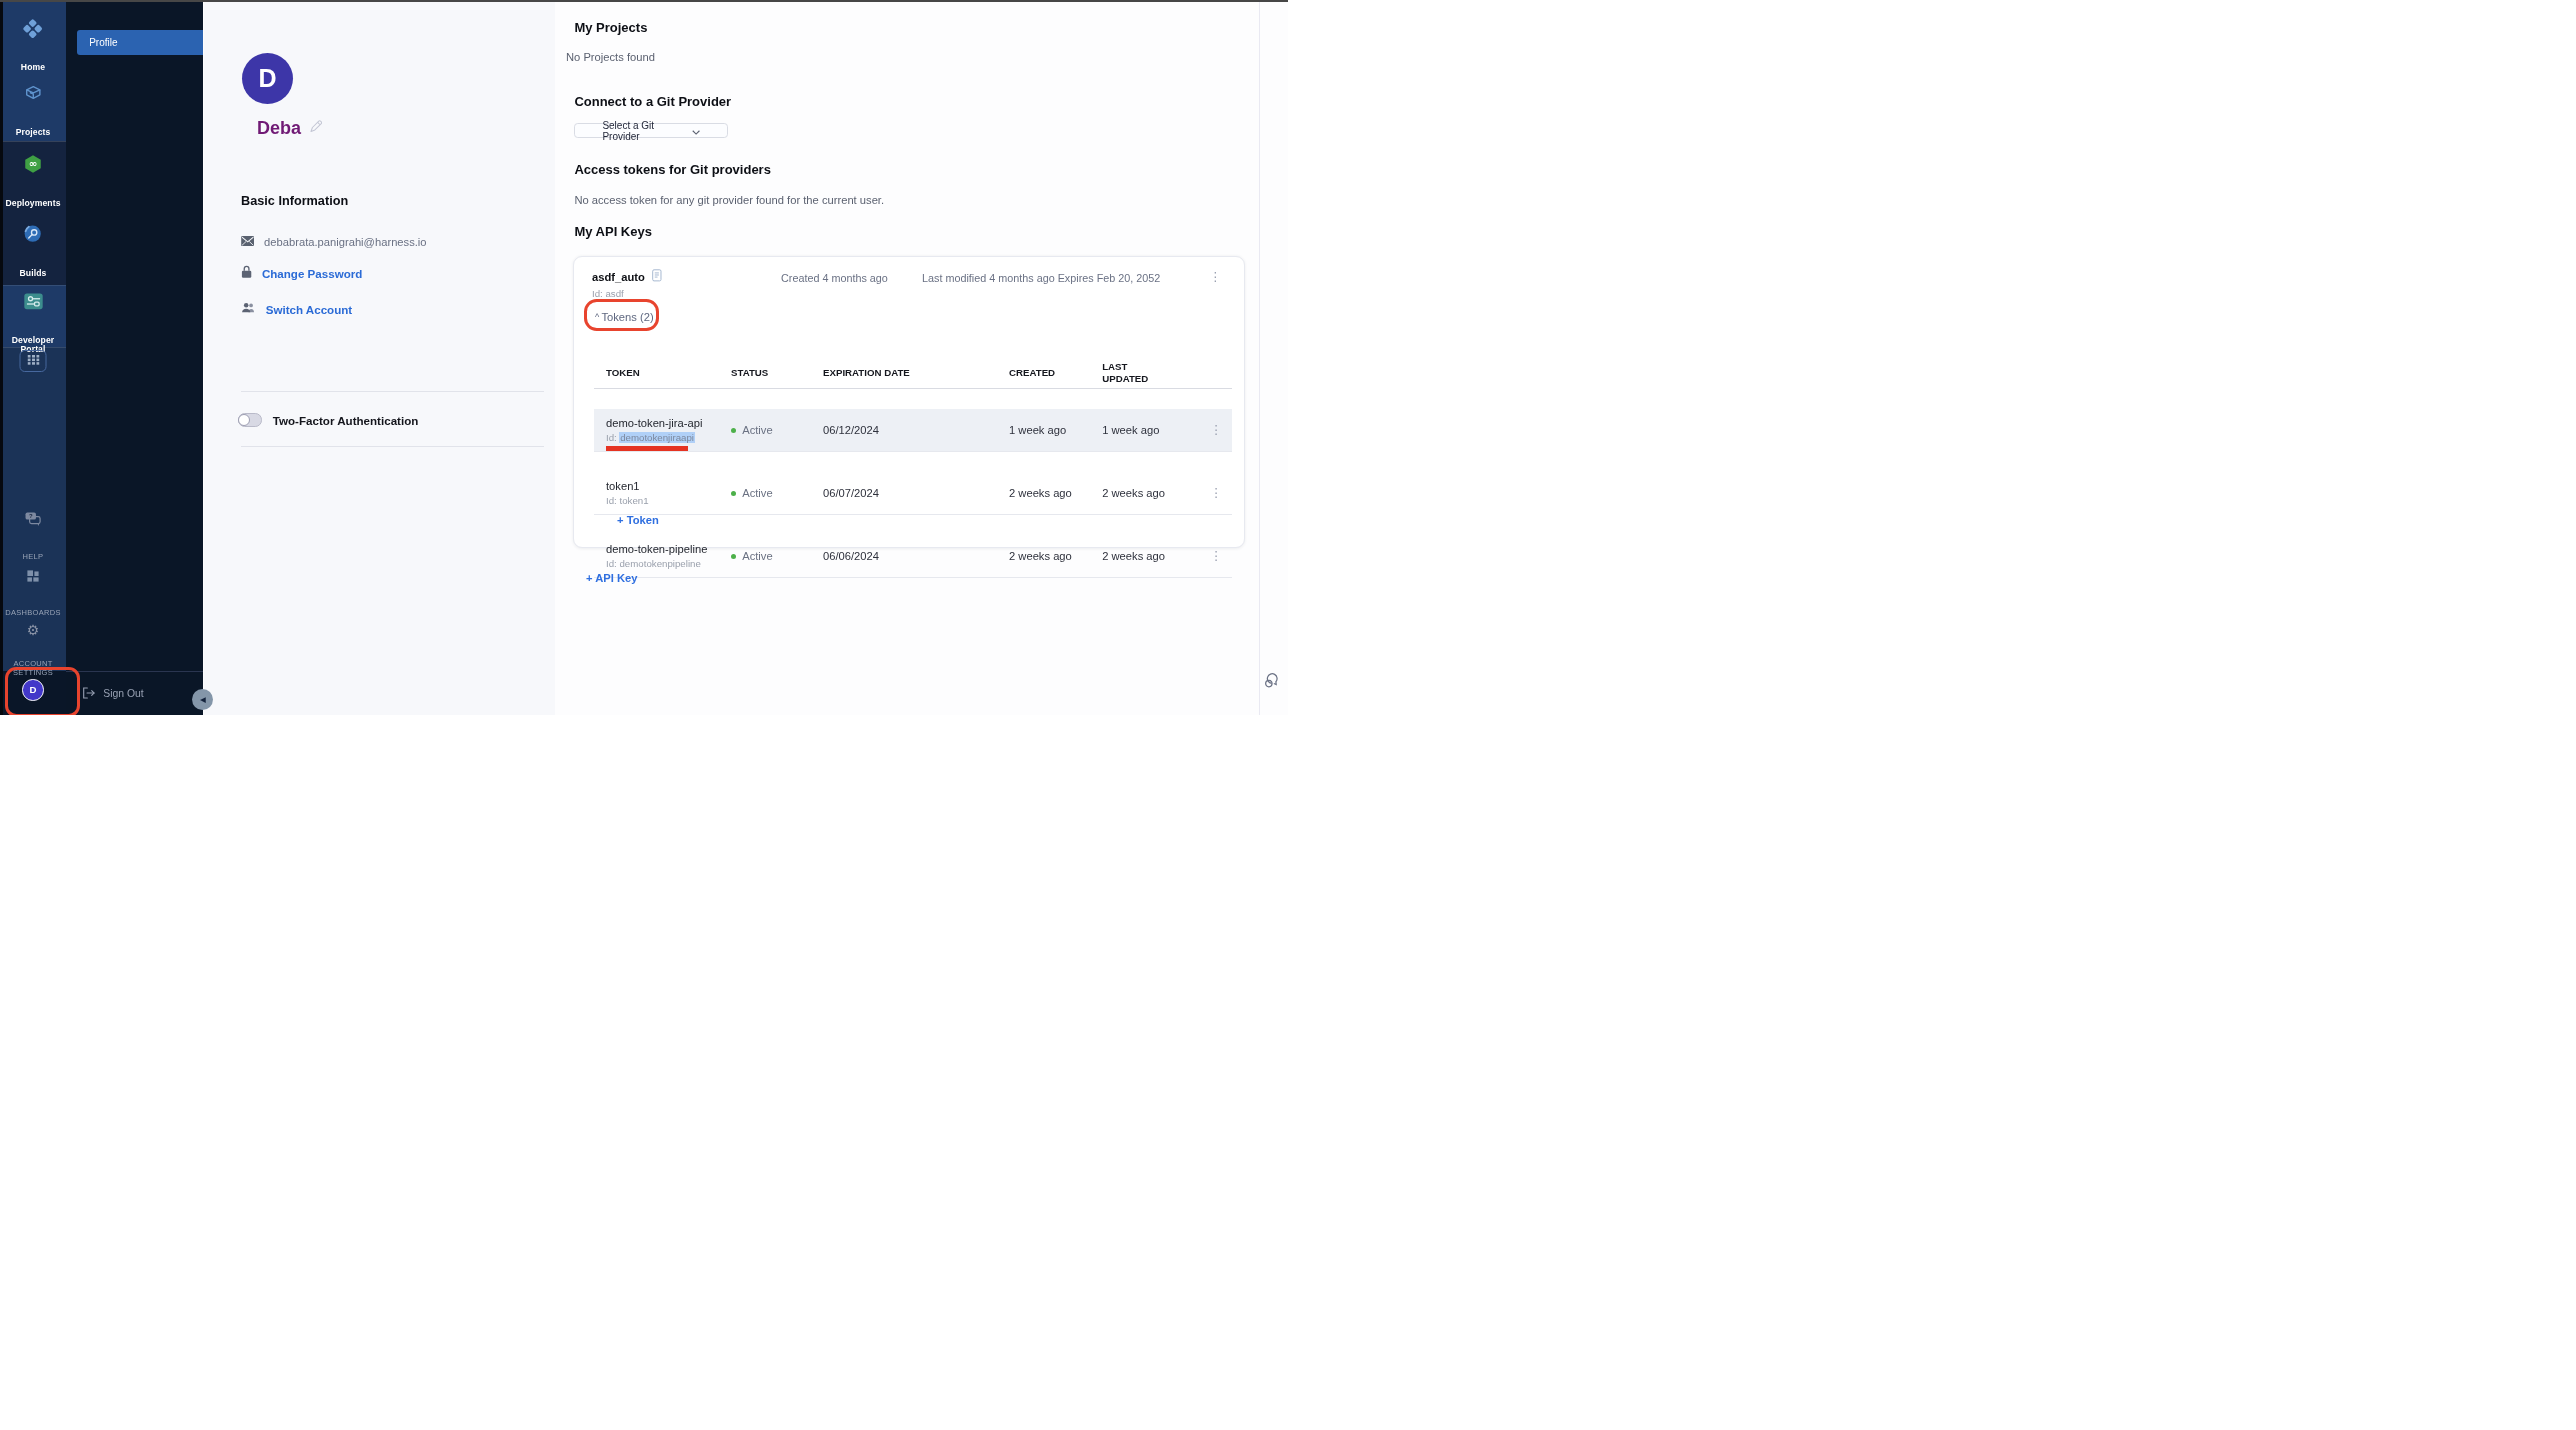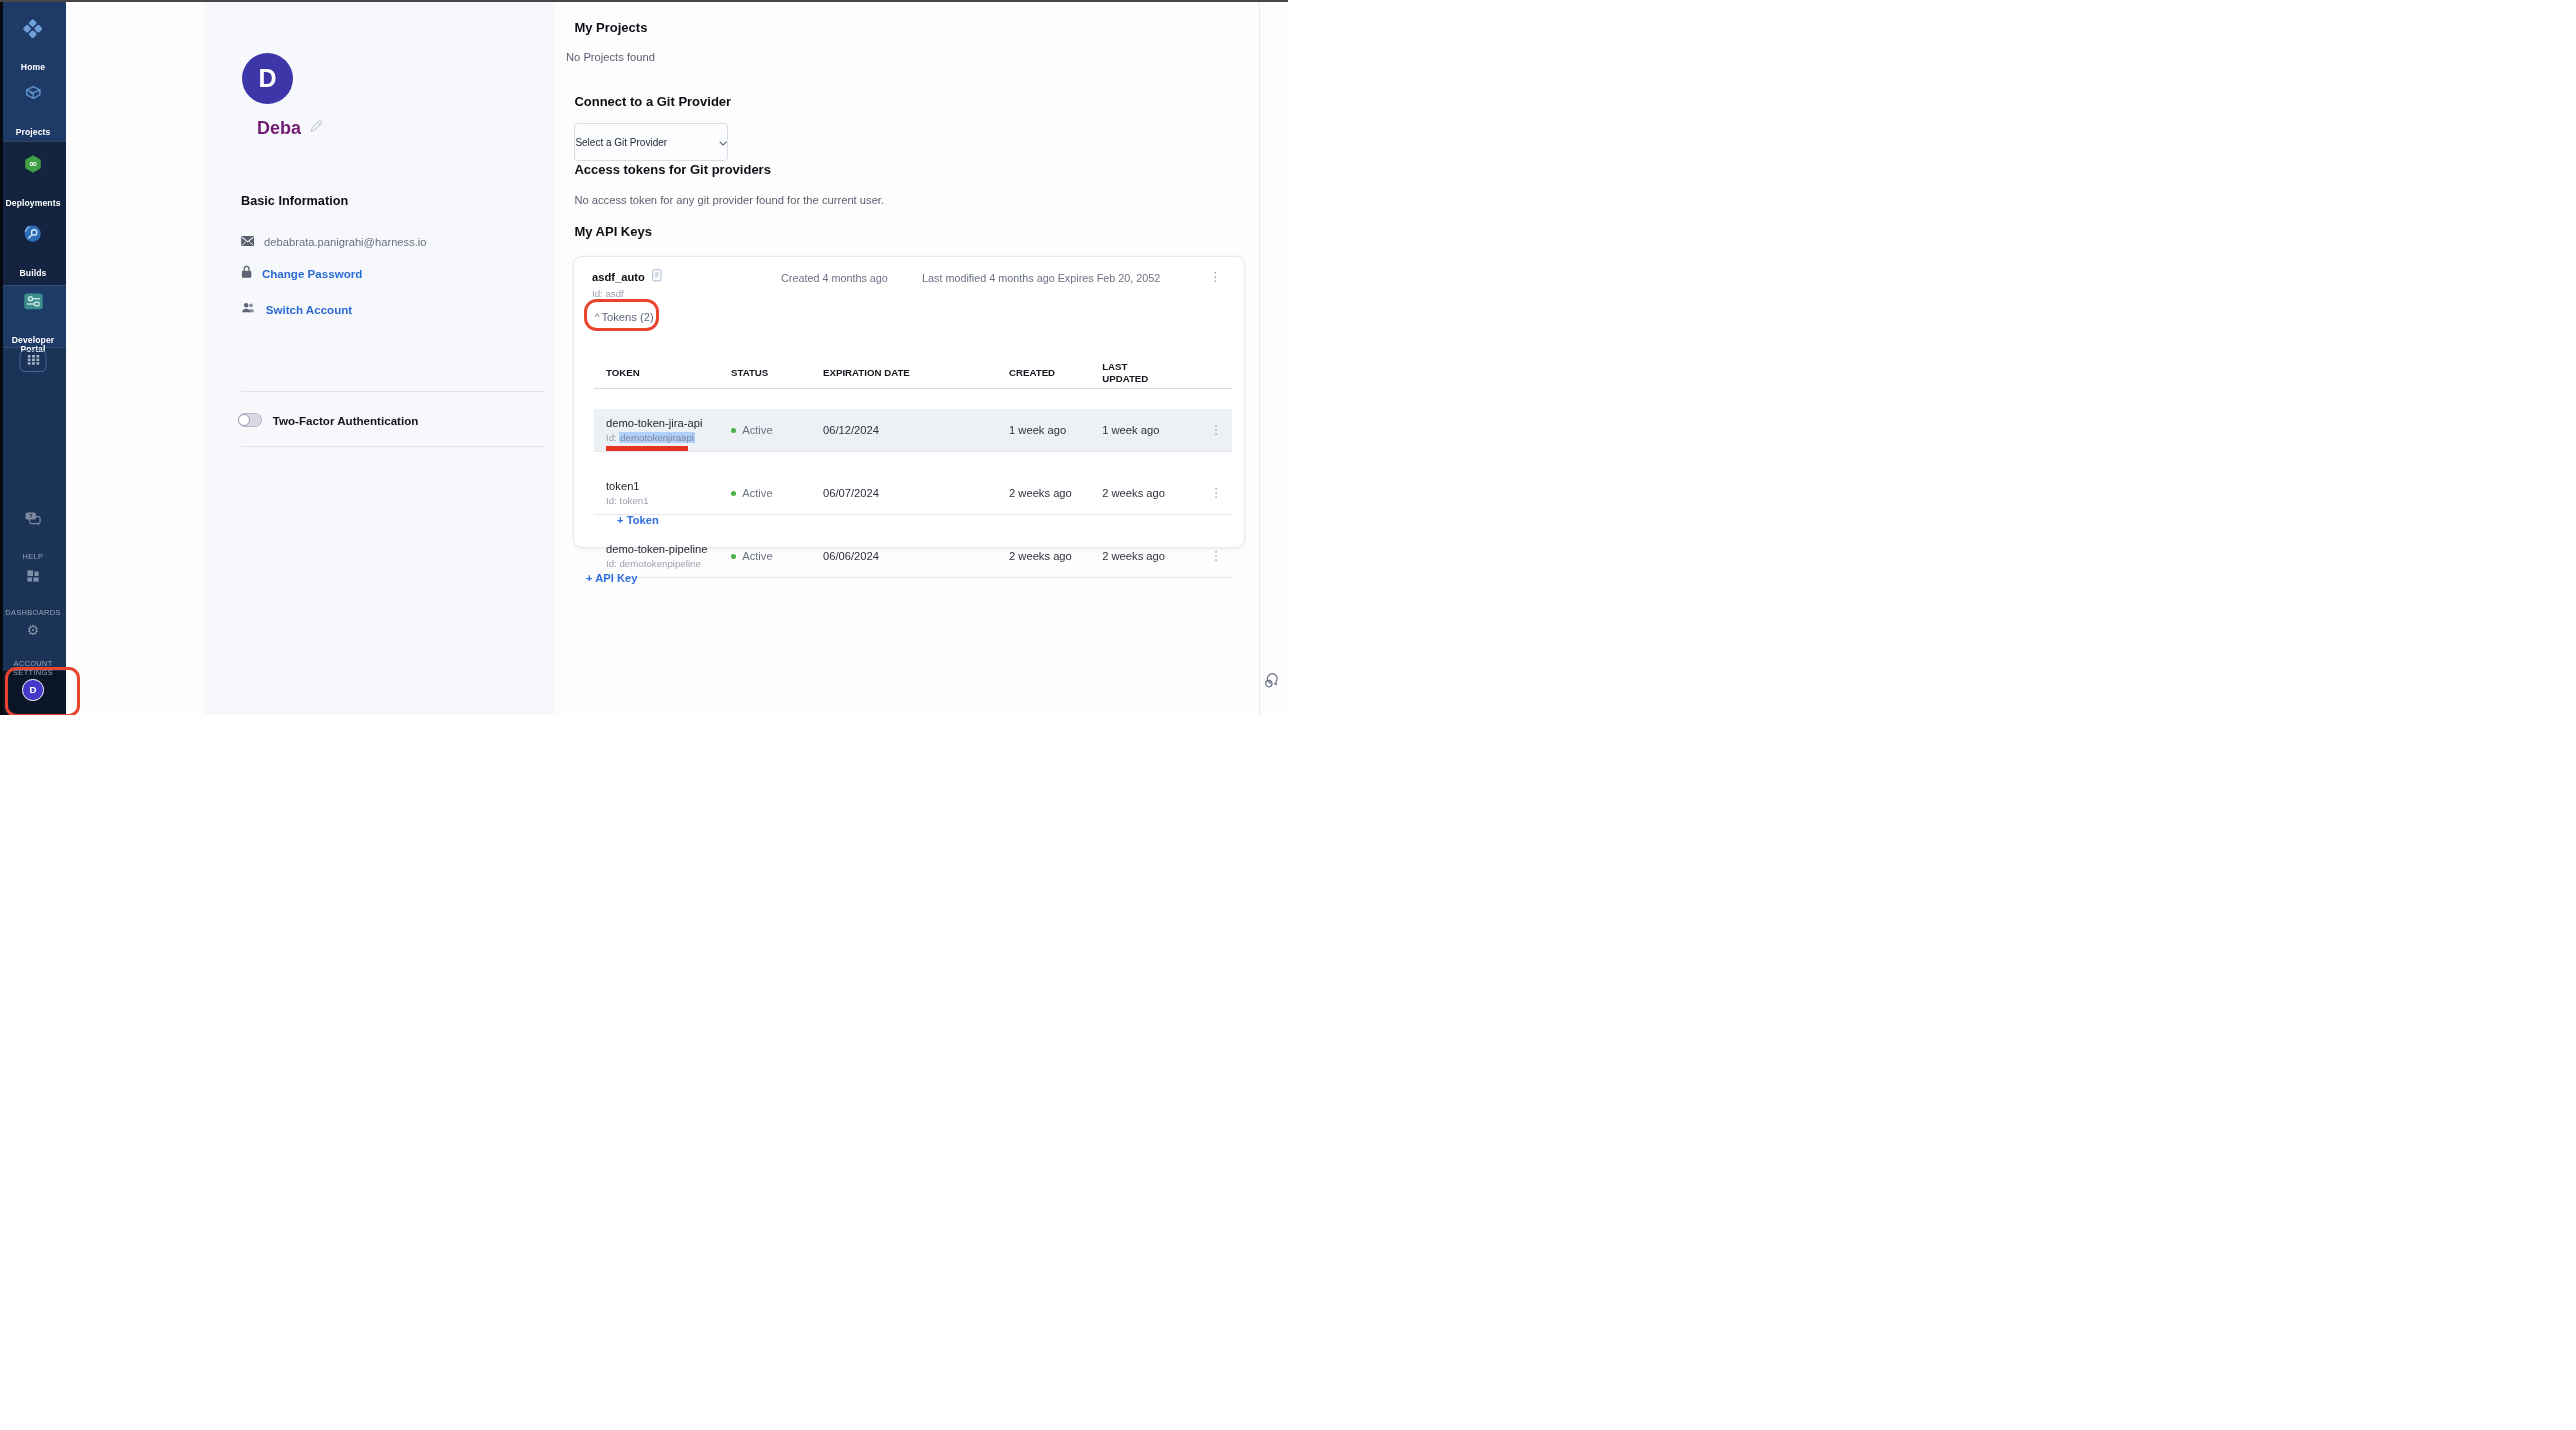--- a/index.html
+++ b/index.html
@@ -51,23 +51,23 @@
   .divider{position:absolute;left:37px;right:11.2px;height:0.7px;background:#e1e3ea;}
   .toggle-row{position:absolute;left:34px;top:411px;display:flex;align-items:center;gap:10.4px;}
   .toggle{width:22.4px;height:12px;border-radius:6.7px;background:#d8d9e4;border:0.7px solid #b9bac9;position:relative;cursor:pointer;}
   .toggle .knob{position:absolute;left:-0.7px;top:-0.7px;width:12px;height:12px;border-radius:50%;background:#fff;border:0.7px solid #9d9eb2;box-sizing:border-box;}
   .toggle-label{font-size:11.6px;font-weight:bold;color:#14151c;}
 
   
   .right-pane{position:absolute;left:555px;top:2.2px;bottom:0;right:0;background:#fdfdfe;}
   .h1{font-size:13px;font-weight:bold;color:#0d0f15;}
   .muted{font-size:11.2px;color:#5b6170;}
-  .select{position:absolute;left:19.4px;top:121px;width:154px;height:38px;border:0.7px solid #d9dce4;border-radius:3.7px;
+  .select{position:absolute;left:19.4px;top:121px;width:154px;height:15px;border:0.7px solid #d9dce4;border-radius:3.7px;
           background:#fcfdff;display:flex;align-items:center;justify-content:space-between;
-          padding:0 0;box-sizing:border-box;cursor:pointer;}
+          padding:0 27px;box-sizing:border-box;cursor:pointer;}
   .select .sel-txt{font-size:10px;color:#23283a;}
   .scroll-line{position:absolute;left:704px;top:0;bottom:0;width:0.7px;background:#e9e9f2;}
 
   
   .card{position:absolute;left:18px;top:254px;width:672px;height:292px;background:#fff;border:0.7px solid #e7e9f0;
         border-radius:9px;box-shadow:0 0.7px 3px rgba(40,50,70,.08);box-sizing:border-box;}
   .key-name-row{position:absolute;left:18px;top:12px;display:flex;align-items:center;gap:7.5px;}
   .key-name{font-size:11.2px;font-weight:bold;color:#0e1015;}
   .key-id{position:absolute;left:18px;top:31px;font-size:9.7px;color:#9aa0ad;}
   .tokens-toggle{position:absolute;left:21px;top:54px;display:flex;align-items:center;gap:2.2px;cursor:pointer;
@@ -224,20 +224,38 @@
     </div>
 
     <div class="rail-item" style="top:677px">
       <span class="avatar-ring">
           <span>D</span>
         </span>
       <span class="rail-label" style="font-weight:normal;font-size:7.5px">MY PROFILE</span>
     </div>
   </nav>
 
+  <nav class="subnav">
+    <div class="profile-item">
+      <span>Profile</span>
+    </div>
+    <div class="signout">
+      <span>
+        <svg width="13.4" height="12" viewBox="0 0 20 18" fill="none" stroke="#959eb1" stroke-width="1.7" stroke-linecap="round">
+            <path d="M8 1.5H2.5v15H8"></path>
+            <path d="M7.5 9h10.5"></path>
+            <path d="M14.5 5.5L18 9l-3.5 3.5"></path>
+          </svg>
+      </span>
+      <span>Sign Out</span>
+    </div>
+    <div class="collapse-handle">
+      <span>◀</span>
+    </div>
+  </nav>
 
   <section class="left-pane">
     <div class="big-avatar">
       <span>D</span>
     </div>
     <div class="name-row">
       <span class="name">Deba</span>
       <span>
         <svg width="13.4" height="13.4" viewBox="0 0 20 20" fill="none" stroke="#c3c6d4" stroke-width="1.5" stroke-linejoin="round">
             <path d="M3 17.2l2.1-6L14.6 1.7a1.8 1.8 0 0 1 2.6 0l1.1 1.1a1.8 1.8 0 0 1 0 2.6L8.8 14.9z"></path>

